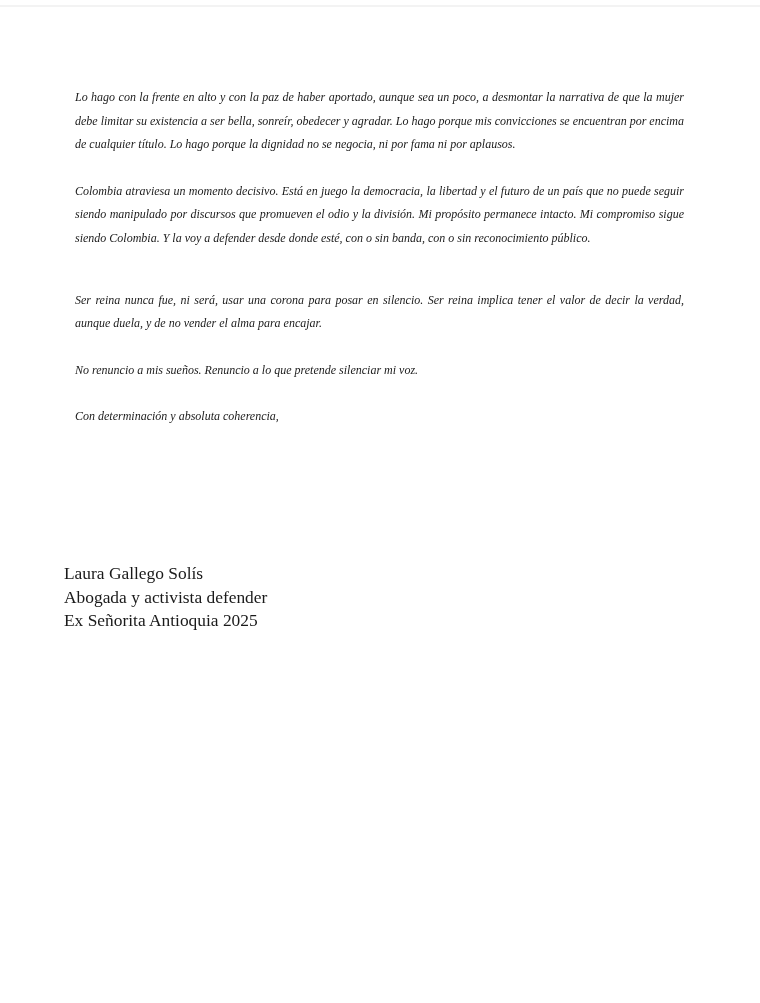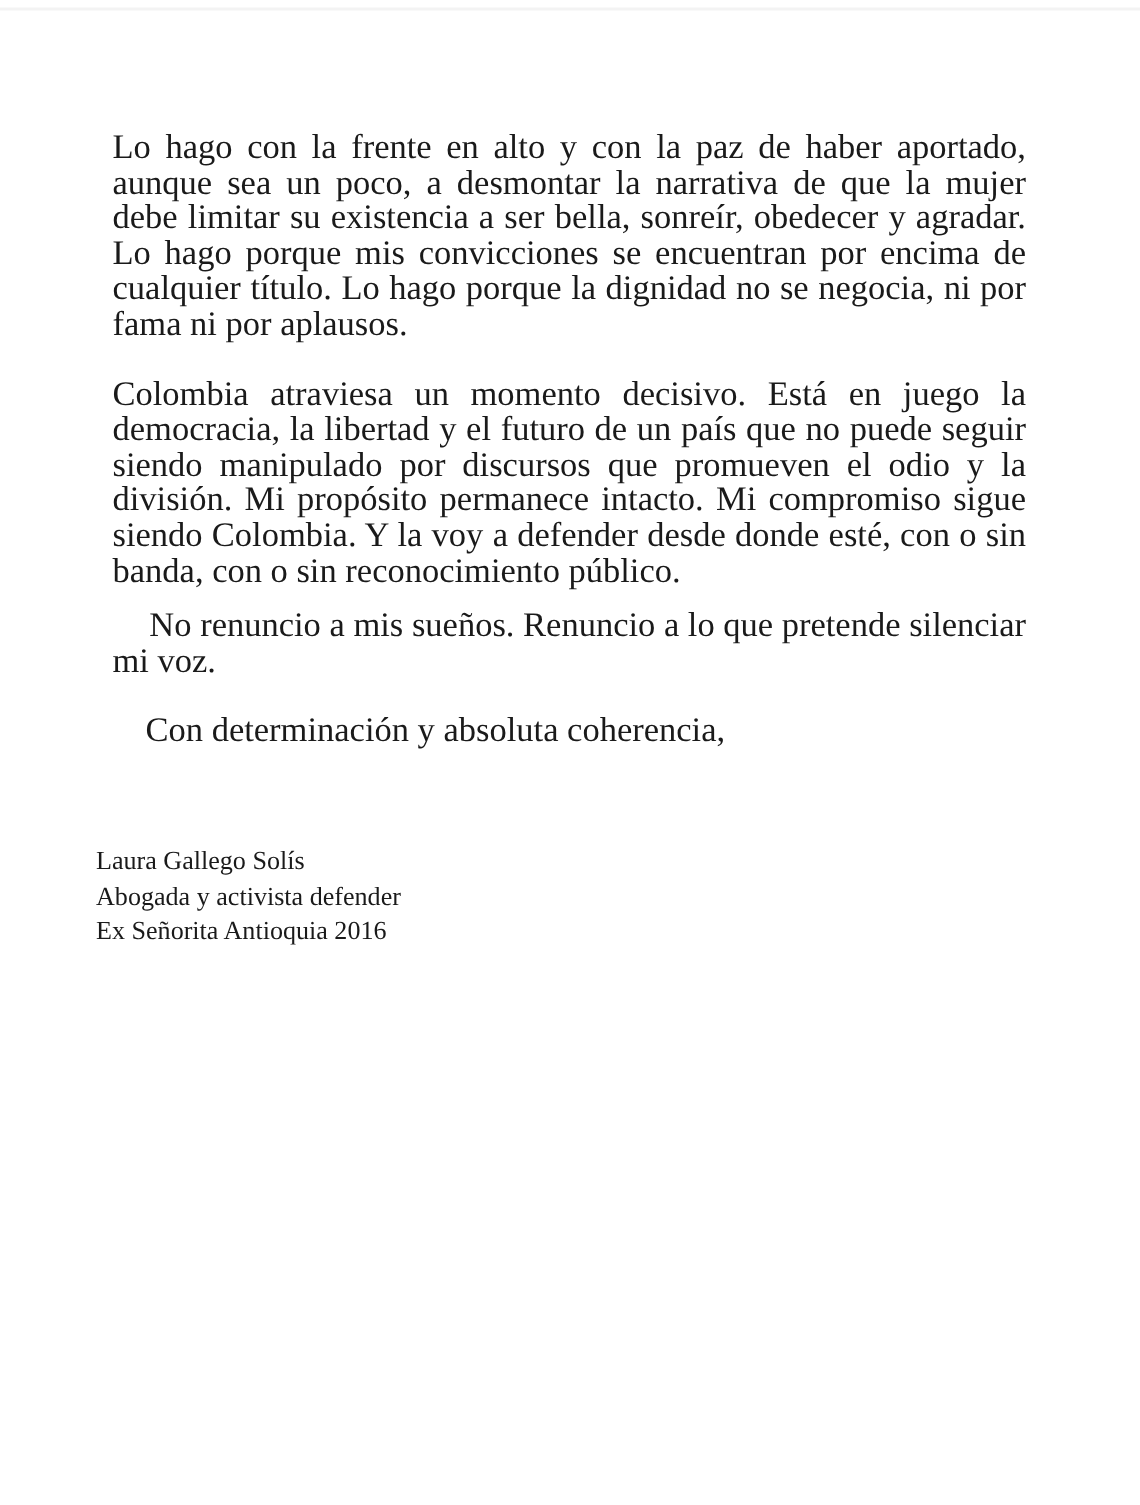--- a/index.html
+++ b/index.html
@@ -24,48 +24,50 @@
       background: #f3f3f3;
     }
     .page {
       position: absolute;
       left: 75px;
       top: 86px;
       width: 609px;
     }
     .para {
       margin: 0;
-      font-size: 23px;
+      font-size: 12px;
       line-height: 23.6px;
       text-align: justify;
       text-align-last: left;
+      font-style: italic;
     }
     .p1 { margin-bottom: 23px; }
-    .p2 { margin-bottom: 13px; }
+    .p2 { margin-bottom: 38px; }
     .p3 { margin-bottom: 23px; }
     .p4 { margin-bottom: 23px; text-align: right; }
-    .p5 { margin-bottom: 0; text-align: left; margin-left: 22px; }
+    .p5 { margin-bottom: 0; text-align: left; }
     .signature {
       position: absolute;
       left: 64px;
       top: 562px;
       font-size: 17.4px;
       line-height: 23.6px;
     }
     .signature div { white-space: nowrap; }
   </style>
 </head>
 <body>
 
 <div class="top-rule"></div>
 
 <div class="page">
   <p class="para p1">Lo hago con la frente en alto y con la paz de haber aportado, aunque sea un poco, a desmontar la narrativa de que la mujer debe limitar su existencia a ser bella, sonreír, obedecer y agradar. Lo hago porque mis convicciones se encuentran por encima de cualquier título. Lo hago porque la dignidad no se negocia, ni por fama ni por aplausos.</p>
   <p class="para p2">Colombia atraviesa un momento decisivo. Está en juego la democracia, la libertad y el futuro de un país que no puede seguir siendo manipulado por discursos que promueven el odio y la división. Mi propósito permanece intacto. Mi compromiso sigue siendo Colombia. Y la voy a defender desde donde esté, con o sin banda, con o sin reconocimiento público.</p>
+  <p class="para p3">Ser reina nunca fue, ni será, usar una corona para posar en silencio. Ser reina implica tener el valor de decir la verdad, aunque duela, y de no vender el alma para encajar.</p>
   <p class="para p4">No renuncio a mis sueños. Renuncio a lo que pretende silenciar mi voz.</p>
   <p class="para p5">Con determinación y absoluta coherencia,</p>
 </div>
 
 <div class="signature">
   <div>Laura Gallego Solís</div>
   <div>Abogada y activista defender</div>
-  <div>Ex Señorita Antioquia 2016</div>
+  <div>Ex Señorita Antioquia 2025</div>
 </div>
 
 </body></html>

